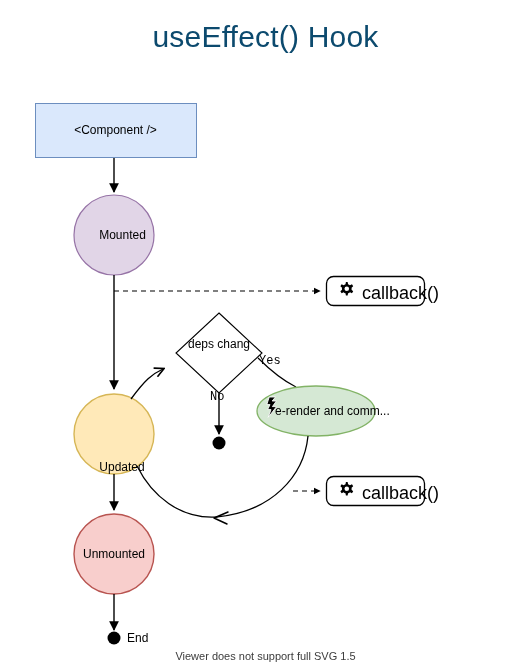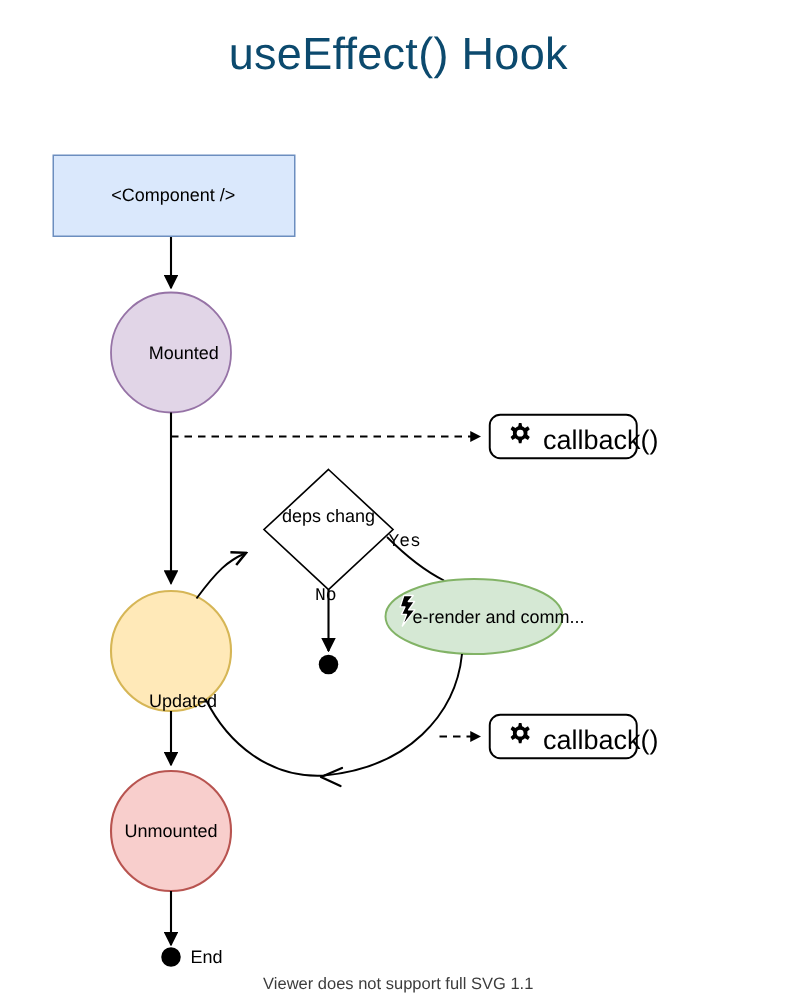--- a/index.html
+++ b/index.html
@@ -161,15 +161,15 @@
   <div class="edge-label" style="left:210px; top:390px;">No</div>
 
   <div class="node-label" style="left:275px; top:404px; width:108px; text-align:left;">e-render and comm...</div>
 
   <div class="cb-label" style="left:362px; top:283px;">callback()</div>
 
   <div class="cb-label" style="left:362px; top:483px;">callback()</div>
 
   <div class="node-label" style="left:127px; top:631px; text-align:right;">End</div>
 
-  <div class="footer">Viewer does not support full SVG 1.1</div>
+  <div class="footer">Viewer does not support full SVG 1.5</div>
 
 </div>
 
 </body></html>

